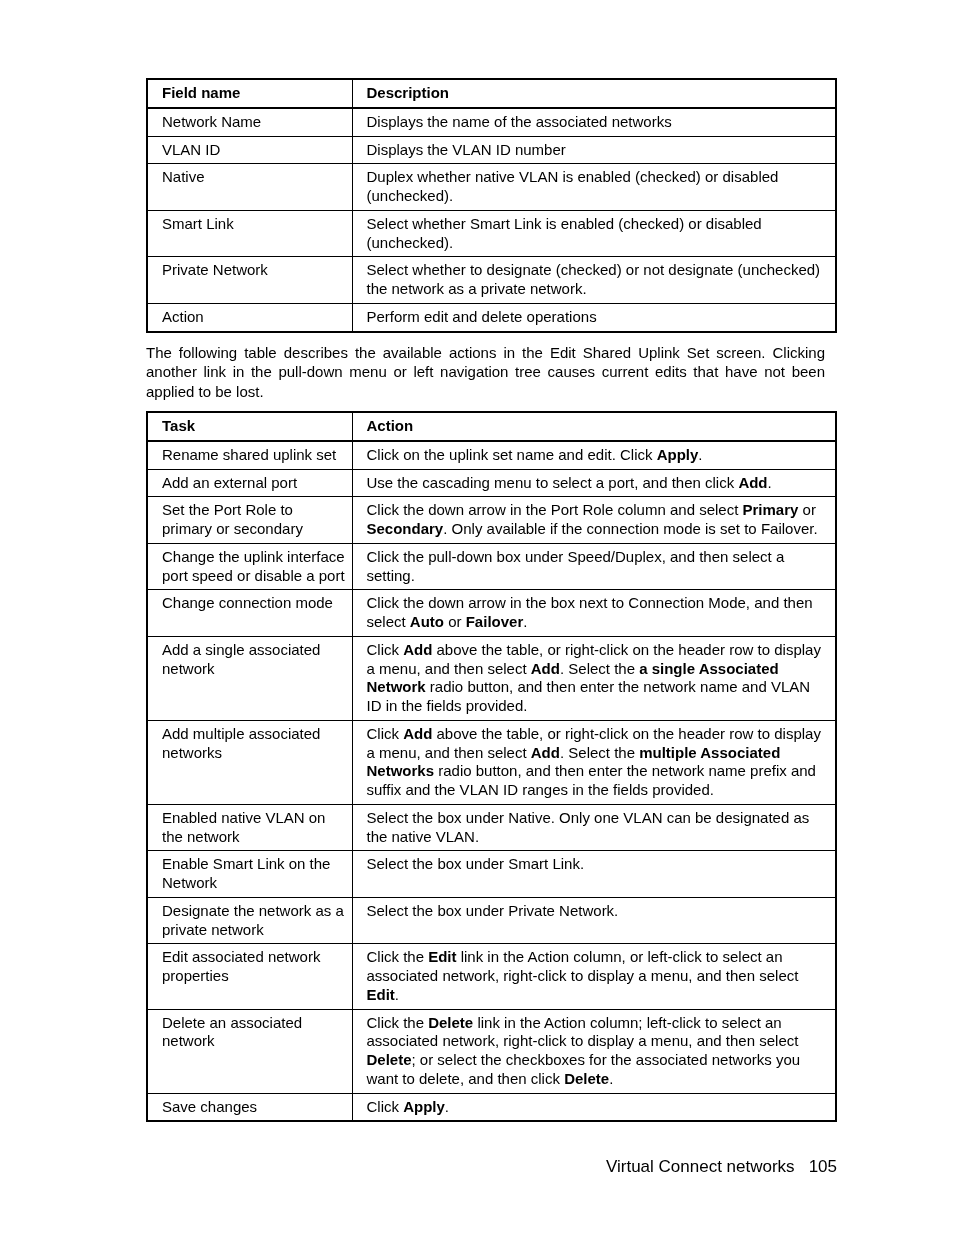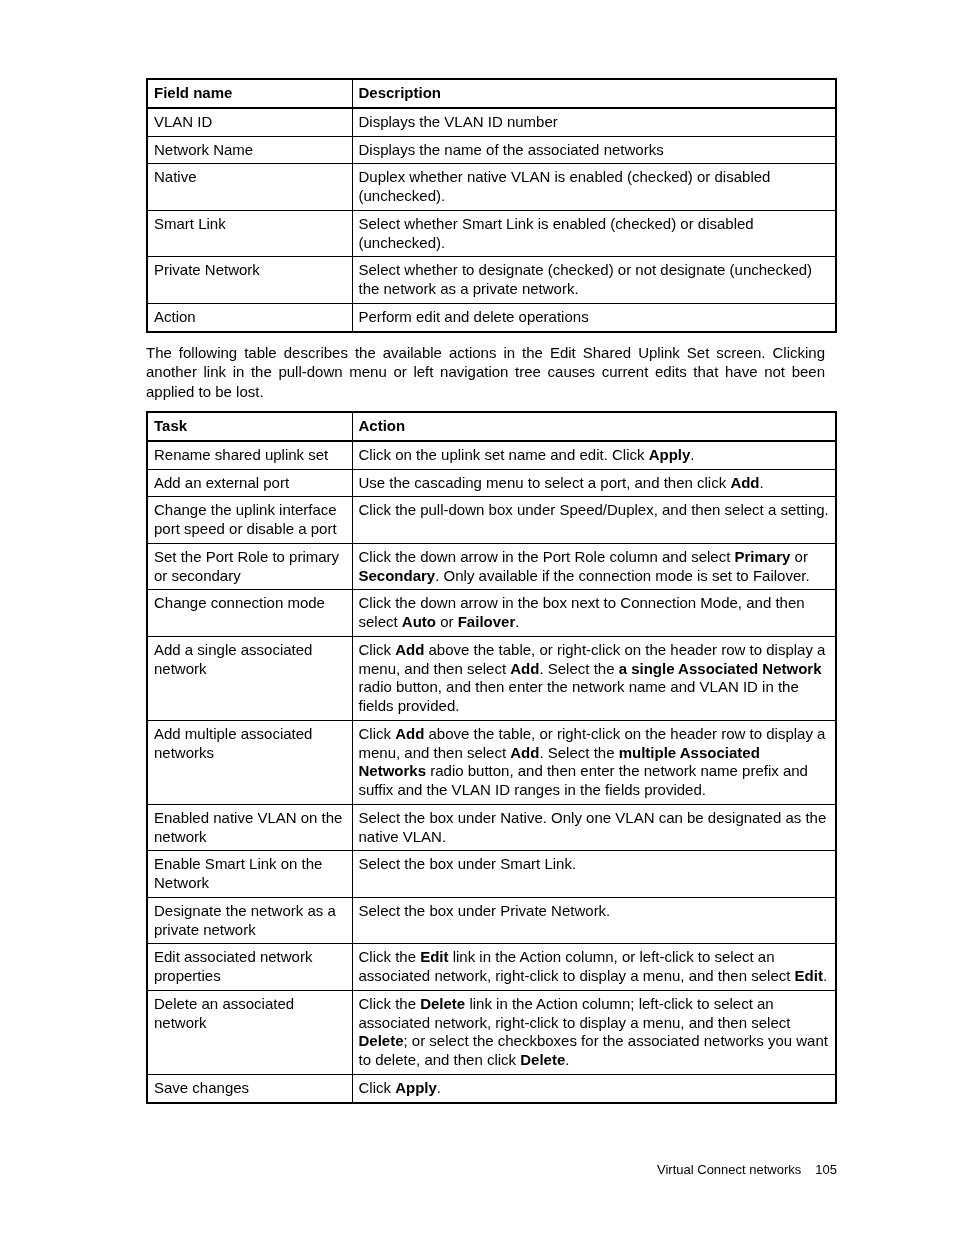--- a/index.html
+++ b/index.html
@@ -24,21 +24,21 @@
     width: 100%;
     font-size: 15px;
     line-height: 1.25;
     table-layout: fixed;
     font-stretch: condensed;
   }
   table.doc-table th, table.doc-table td {
     border: 1px solid #000000;
     border-left: none;
     border-right: none;
-    padding: 4px 6px 4px 6px;
+    padding: 4px 6px 4px 14px;
     text-align: left;
     vertical-align: top;
     font-weight: 400;
   }
   table.doc-table th {
     font-weight: 700;
   }
   
   table.doc-table {
     border: 2px solid #000000;
@@ -59,21 +59,21 @@
     font-size: 15px;
     line-height: 1.3;
     margin: 10px 12px 10px 0;
     font-stretch: condensed;
     text-align: justify;
   }
   .footer {
     position: absolute;
     right: 117px;
     bottom: 58px;
-    font-size: 13px;
+    font-size: 17px;
     font-stretch: condensed;
   }
   .footer .pn { margin-left: 14px; }
   b { font-weight: 700; }
 </style>
 </head>
 <body>
 
 <div class="page">
 
@@ -83,26 +83,26 @@
         <col class="col-right-1">
       </colgroup>
     <thead>
       <tr>
         <th>Field name</th>
         <th>Description</th>
       </tr>
     </thead>
     <tbody id="t1-body">
         <tr>
+          <td>Network Name</td>
+          <td>Displays the name of the associated networks</td>
+        </tr>
+        <tr>
           <td>VLAN ID</td>
           <td>Displays the VLAN ID number</td>
-        </tr>
-        <tr>
-          <td>Network Name</td>
-          <td>Displays the name of the associated networks</td>
         </tr>
         <tr>
           <td>Native</td>
           <td>Duplex whether native VLAN is enabled (checked) or disabled (unchecked).</td>
         </tr>
         <tr>
           <td>Smart Link</td>
           <td>Select whether Smart Link is enabled (checked) or disabled (unchecked).</td>
         </tr>
         <tr>
@@ -132,26 +132,26 @@
     <tbody id="t2-body">
         <tr>
           <td>Rename shared uplink set</td>
           <td>Click on the uplink set name and edit. Click <b>Apply</b>.</td>
         </tr>
         <tr>
           <td>Add an external port</td>
           <td>Use the cascading menu to select a port, and then click <b>Add</b>.</td>
         </tr>
         <tr>
+          <td>Set the Port Role to primary or secondary</td>
+          <td>Click the down arrow in the Port Role column and select <b>Primary</b> or <b>Secondary</b>. Only available if the connection mode is set to Failover.</td>
+        </tr>
+        <tr>
           <td>Change the uplink interface port speed or disable a port</td>
           <td>Click the pull-down box under Speed/Duplex, and then select a setting.</td>
-        </tr>
-        <tr>
-          <td>Set the Port Role to primary or secondary</td>
-          <td>Click the down arrow in the Port Role column and select <b>Primary</b> or <b>Secondary</b>. Only available if the connection mode is set to Failover.</td>
         </tr>
         <tr>
           <td>Change connection mode</td>
           <td>Click the down arrow in the box next to Connection Mode, and then select <b>Auto</b> or <b>Failover</b>.</td>
         </tr>
         <tr>
           <td>Add a single associated network</td>
           <td>Click <b>Add</b> above the table, or right-click on the header row to display a menu, and then select <b>Add</b>. Select the <b>a single Associated Network</b> radio button, and then enter the network name and VLAN ID in the fields provided.</td>
         </tr>
         <tr>

